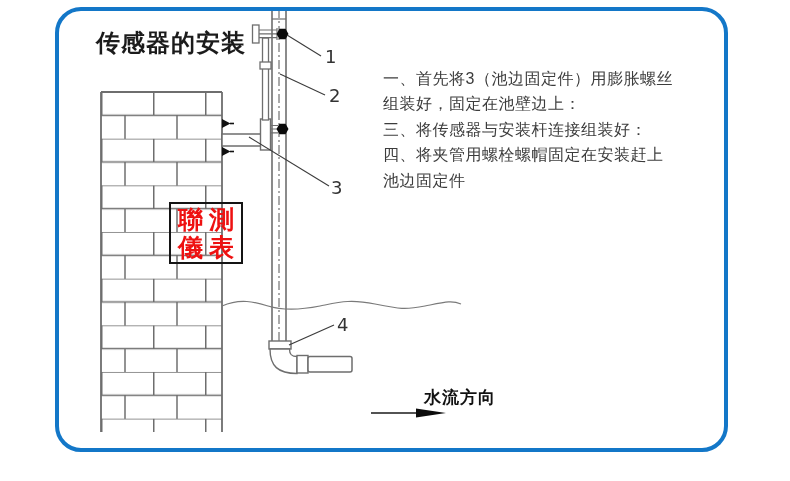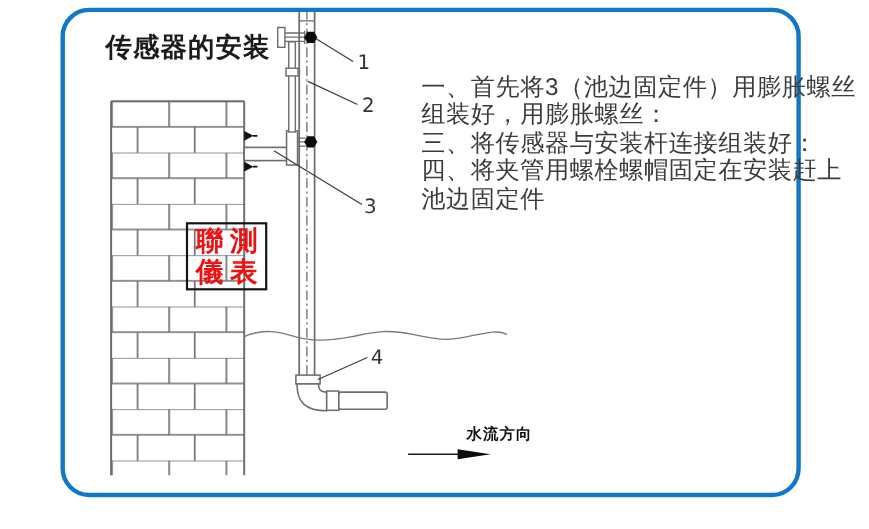--- a/index.html
+++ b/index.html
@@ -11,34 +11,34 @@
     position:absolute;left:55px;top:7px;width:665px;height:437px;
     border:4px solid #1377c8;border-radius:26px;pointer-events:none;
   }
   .diagram-svg{position:absolute;left:0;top:0;}
   .page-title{
     position:absolute;left:84px;top:27px;font-size:24px;font-weight:bold;
     color:#1b1b1b;letter-spacing:1px;white-space:nowrap;margin-left:12px;
   }
   .instructions{
     position:absolute;left:383px;top:66px;width:345px;
-    font-size:22px;line-height:25.4px;color:#3c3c3c;letter-spacing:0.5px;
+    font-size:16px;line-height:25.4px;color:#3c3c3c;letter-spacing:0.5px;
   }
   .instructions .line{white-space:nowrap;}
   .watermark{
     position:absolute;left:169px;top:202px;width:74px;height:62px;
     border:2px solid #141414;box-sizing:border-box;
     display:grid;grid-template-columns:1fr 1fr;align-items:center;justify-items:center;
     padding:1px 4px;
   }
   .watermark span{
     color:#ee1111;font-weight:bold;font-size:25px;line-height:26px;
   }
   .flow-label{
-    position:absolute;left:424px;top:386px;font-size:14px;font-weight:bold;
+    position:absolute;left:424px;top:386px;font-size:17px;font-weight:bold;
     color:#111;letter-spacing:1px;white-space:nowrap;
   }
 </style>
 </head>
 <body>
 
 <div class="canvas">
 
   <svg class="diagram-svg" width="790" height="481" viewBox="0 0 790 481">
     <defs>
@@ -115,21 +115,21 @@
       <path d="M416 408.5 L446 413 L416 417.5 Z" fill="#0c0c0c"></path>
     </g>
   </svg>
 
   <div class="frame"></div>
 
   <div class="page-title">传感器的安装</div>
 
   <div class="instructions">
     <div class="line">一、首先将3（池边固定件）用膨胀螺丝</div>
-    <div class="line">组装好，用膨胀螺丝：</div>
+    <div class="line">组装好，固定在池壁边上：</div>
     <div class="line">三、将传感器与安装杆连接组装好：</div>
     <div class="line">四、将夹管用螺栓螺帽固定在安装赶上</div>
     <div class="line">池边固定件</div>
   </div>
 
   <div class="watermark">
     <span>聯</span>
     <span>測</span>
     <span>儀</span>
     <span>表</span>

